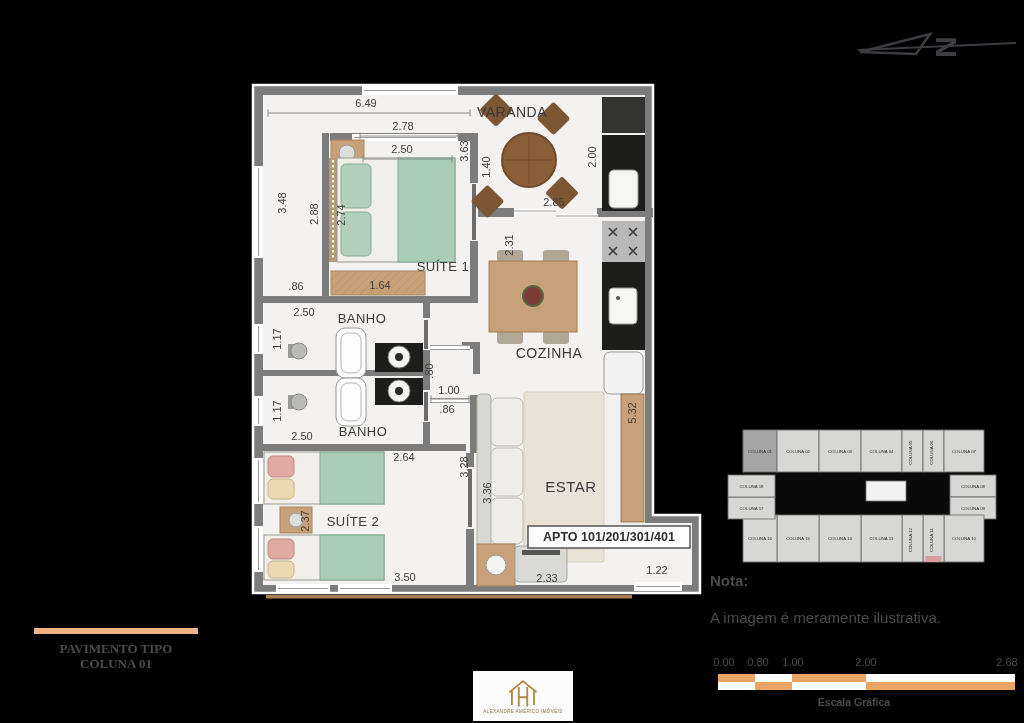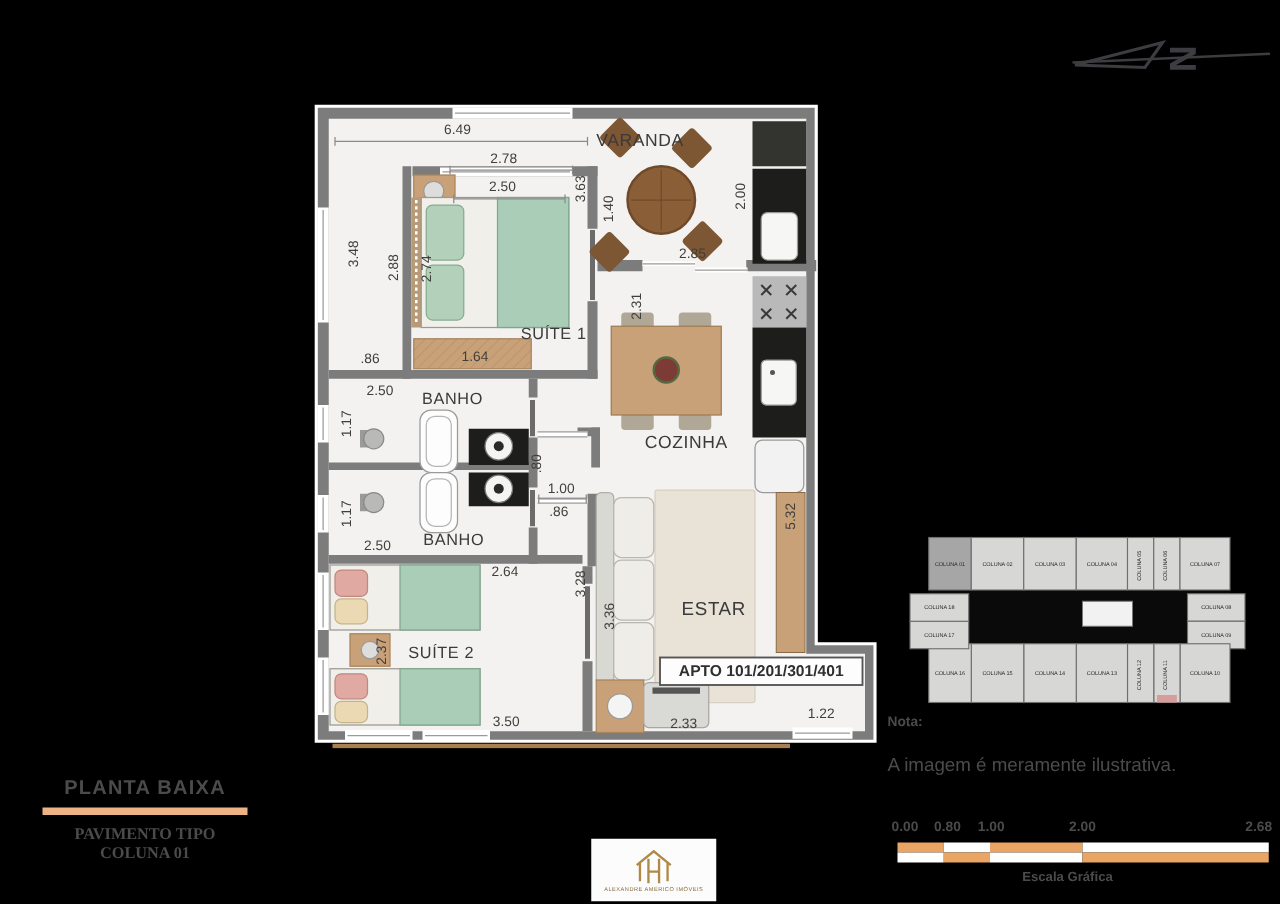--- a/index.html
+++ b/index.html
@@ -11,25 +11,25 @@
   .room{fill:#3a3a3a;letter-spacing:0.5px;}
   .kp-label{fill:#2b2b2b;}
   .dimline{stroke:#8a8a8a;stroke-width:1;}
   
   .titleblock{left:28px;top:622px;width:176px;text-align:center;color:#4b4b4b;}
   .tb-title{font-size:16px;font-weight:bold;letter-spacing:1px;}
   .tb-bar{width:164px;height:6px;margin:6px auto 7px auto;}
   .tb-sub{font-size:13px;font-weight:bold;line-height:15px;font-family:Liberation Serif, serif;}
   
   .nota{left:710px;top:572px;width:312px;color:#4b4b4b;}
-  .nota-title{font-size:11px;font-weight:600;}
+  .nota-title{font-size:15px;font-weight:600;}
   .nota-body{font-size:15px;font-weight:400;margin-top:20px;}
   
   .scalebar{left:712px;top:656px;width:308px;height:62px;color:#4b4b4b;}
-  .sb-tick{position:absolute;top:0;font-size:11px;font-weight:700;transform:translateX(-50%);}
+  .sb-tick{position:absolute;top:0;font-size:11px;font-weight:400;transform:translateX(-50%);}
   .sb-seg{position:absolute;height:8px;}
   .sb-caption{position:absolute;top:40px;left:142px;transform:translateX(-50%);
               font-size:10.5px;font-weight:600;}
   
   .logo{left:473px;top:671px;width:100px;height:50px;background:#fcfcfc;
         display:flex;flex-direction:column;align-items:center;justify-content:center;}
   .logo-text{font-size:4.5px;letter-spacing:0.4px;color:#8a6a3a;margin-top:1px;white-space:nowrap;}
 </style>
 </head>
 <body>
@@ -332,21 +332,20 @@
     </g>
 
     <g>
       <line x1="858" y1="50" x2="1016" y2="43" stroke="#3c3c41" stroke-width="2"></line>
       <path d="M860,52 L930,34 L916,54 Z" fill="none" stroke="#3c3c41" stroke-width="2.5"></path>
       <text x="944" y="47" font-size="30" font-weight="bold" fill="#3c3c41" text-anchor="middle" dominant-baseline="middle" transform="rotate(90 944 47)">N</text>
     </g>
   </svg>
 
   <div class="abs titleblock">
-    <div class="tb-title">PLANTA BAIXA</div>
     <div class="tb-bar" style="background:#edb384"></div>
     <div class="tb-sub">PAVIMENTO TIPO</div>
     <div class="tb-sub">COLUNA 01</div>
   </div>
 
   <div class="abs nota">
     <div class="nota-title">Nota:</div>
     <div class="nota-body">A imagem é meramente ilustrativa.</div>
   </div>
 

